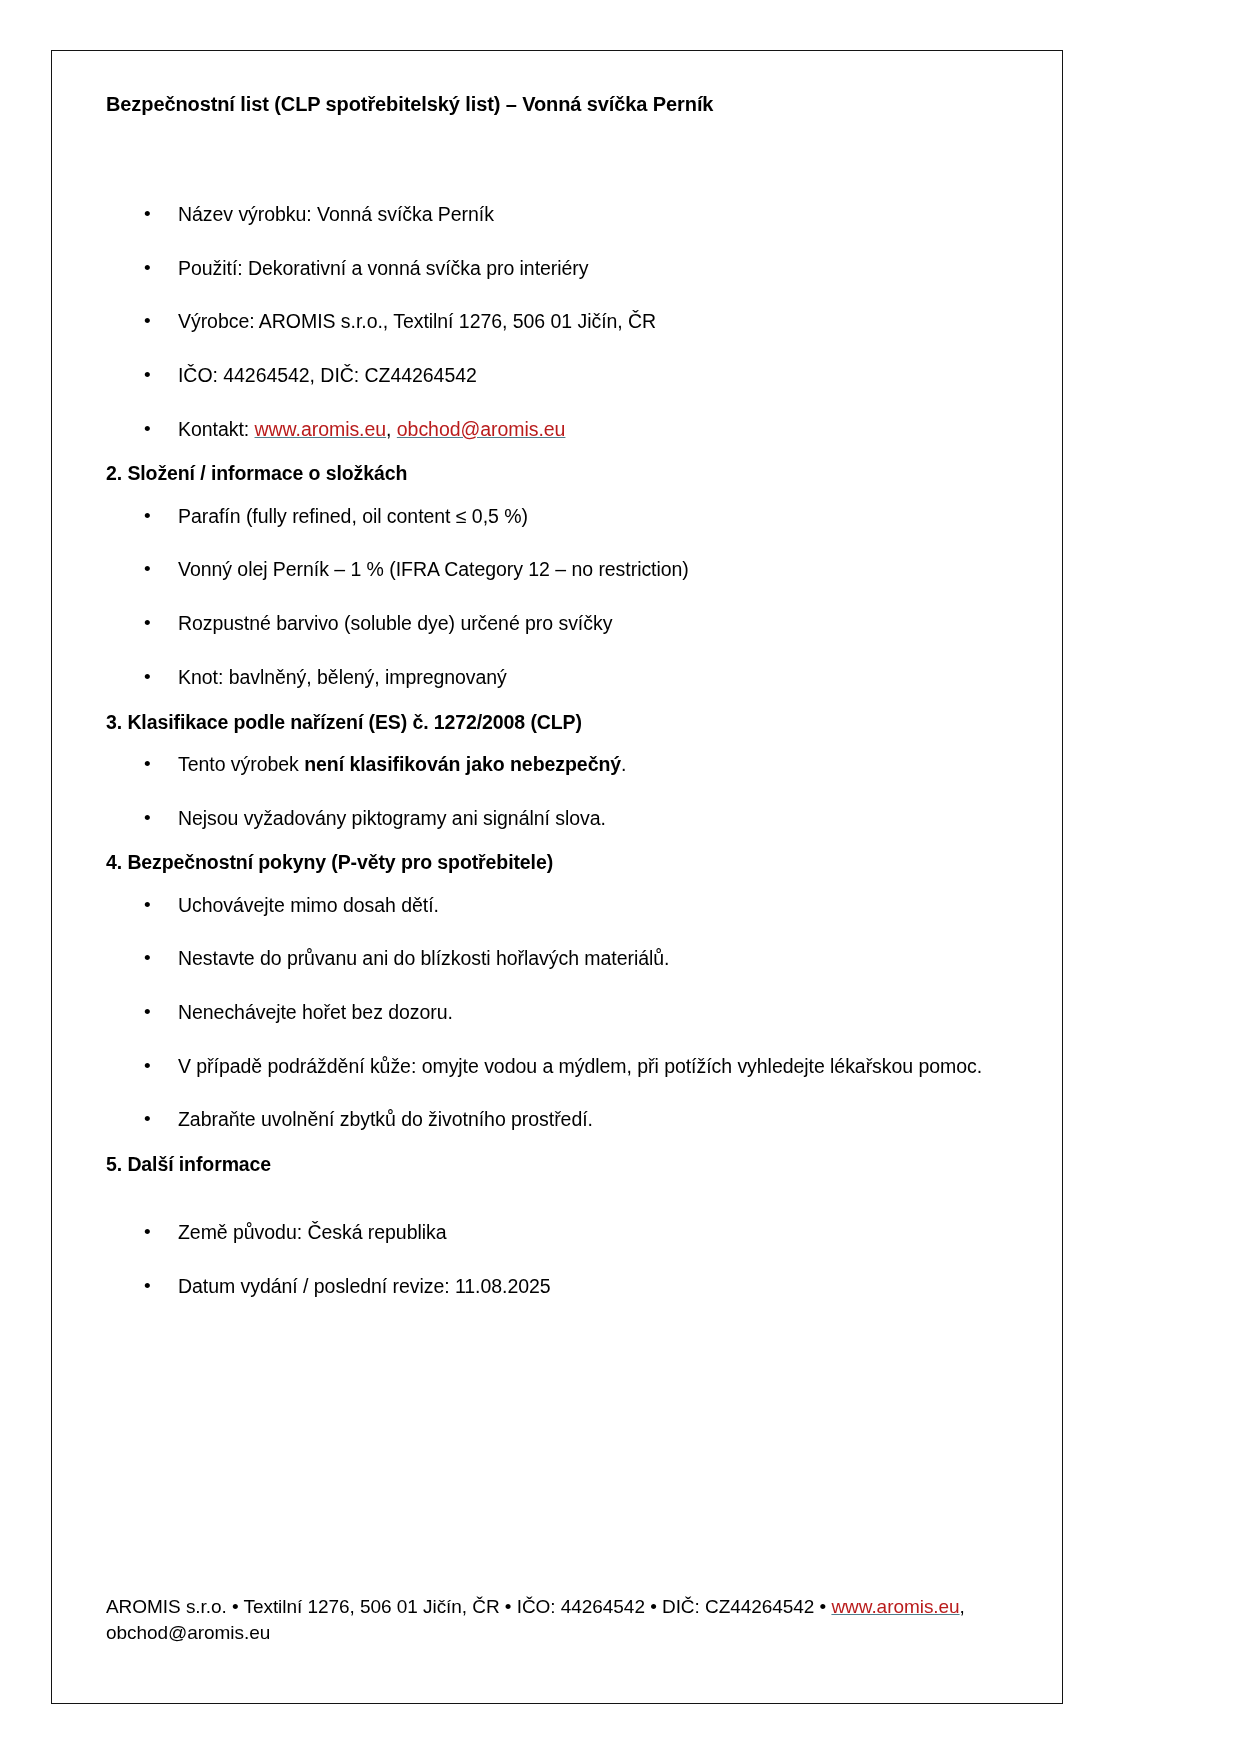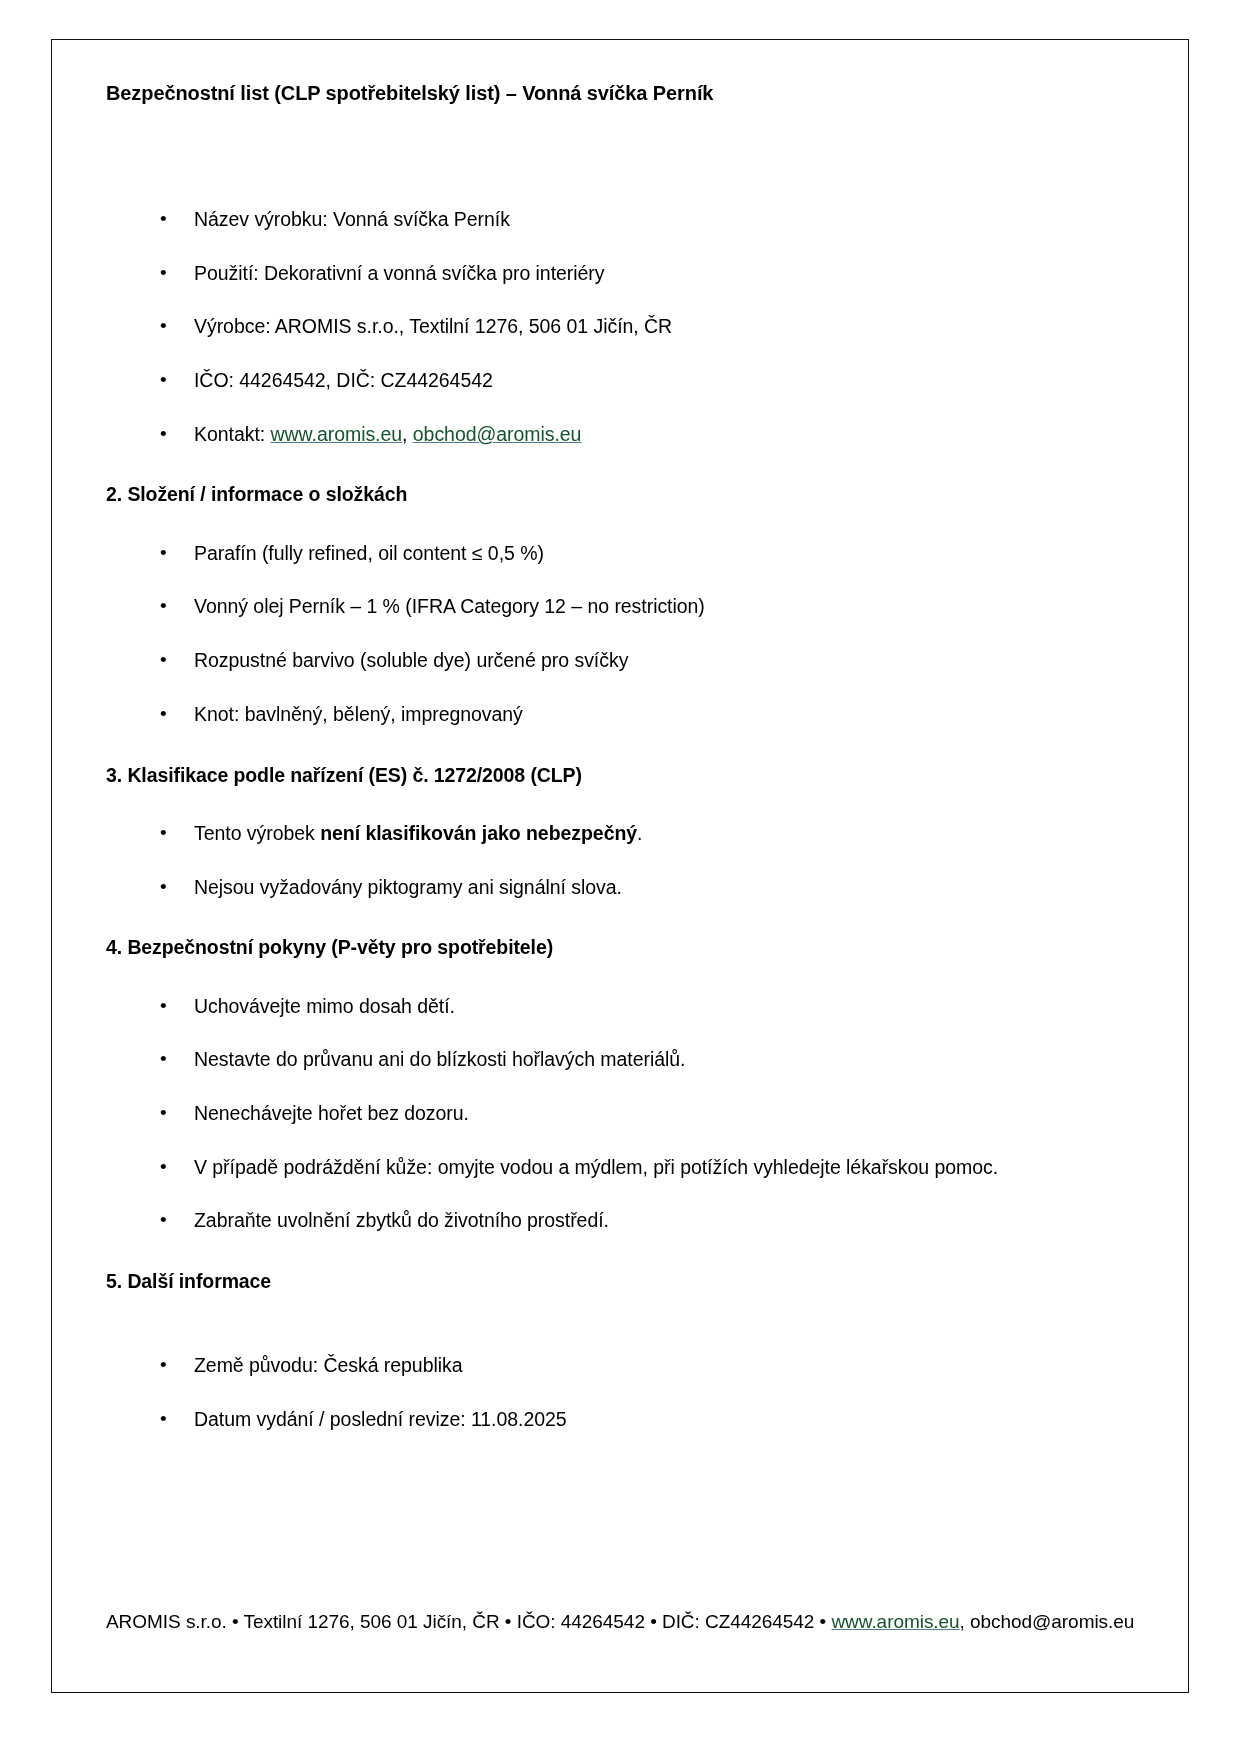--- a/index.html
+++ b/index.html
@@ -11,22 +11,22 @@
     width: 1241px;
     height: 1755px;
     font-family: "Liberation Sans", sans-serif;
     color: #000000;
     -webkit-font-smoothing: antialiased;
   }
 
   .page {
     position: absolute;
     left: 51px;
-    top: 39px;
-    width: 1138px;
+    top: 50px;
+    width: 1012px;
     height: 1654px;
     border: 1.5px solid #141414;
     box-sizing: border-box;
     background: #ffffff;
   }
 
   .content {
     position: absolute;
     left: 54px;
     top: 32px;
@@ -49,21 +49,21 @@
   .section-heading {
     font-size: 19.5px;
     font-weight: bold;
     letter-spacing: -0.1px;
     line-height: 1.3;
     margin: 0;
   }
 
   .bullets {
     list-style: none;
-    margin: 16px;
+    margin: 0;
     padding: 0;
   }
 
   .bullet {
     position: relative;
     font-size: 19.5px;
     line-height: 1.42;
     letter-spacing: -0.05px;
     padding-left: 72px;
     margin: 0;
@@ -77,21 +77,21 @@
     font-size: 19px;
     line-height: 1.42;
   }
 
   .gap-title { height: 68px; }
   .gap-after-heading { height: 16px; }
   .gap-bullet { height: 26px; }
   .gap-section { height: 18px; }
 
   .link {
-    color: #14532d;
+    color: #b91c1c;
     text-decoration: underline;
     text-decoration-color: #4e7f8e;
   }
 
   b, .strong { font-weight: bold; }
 
   .footer {
     position: absolute;
     left: 54px;
     bottom: 56px;

